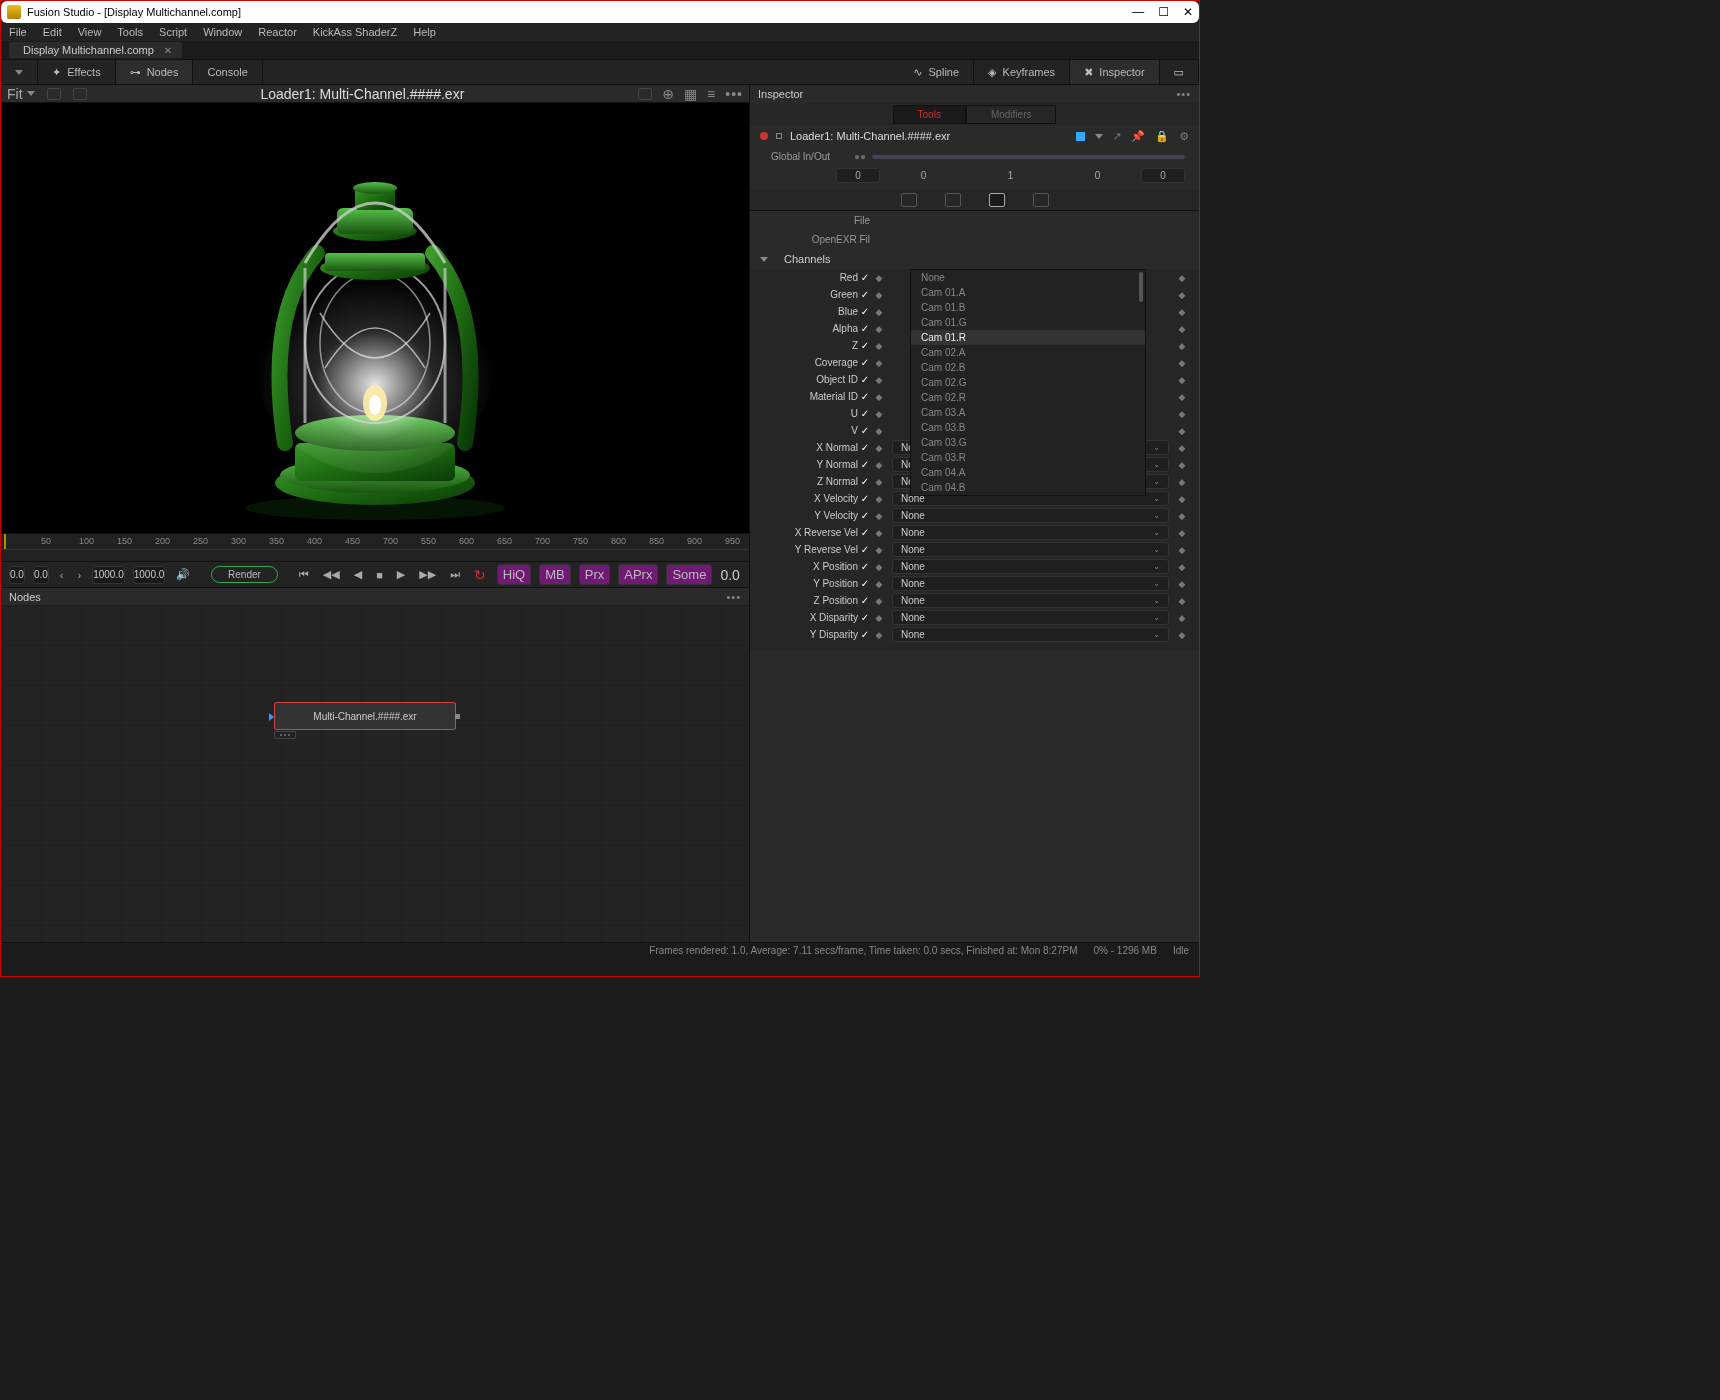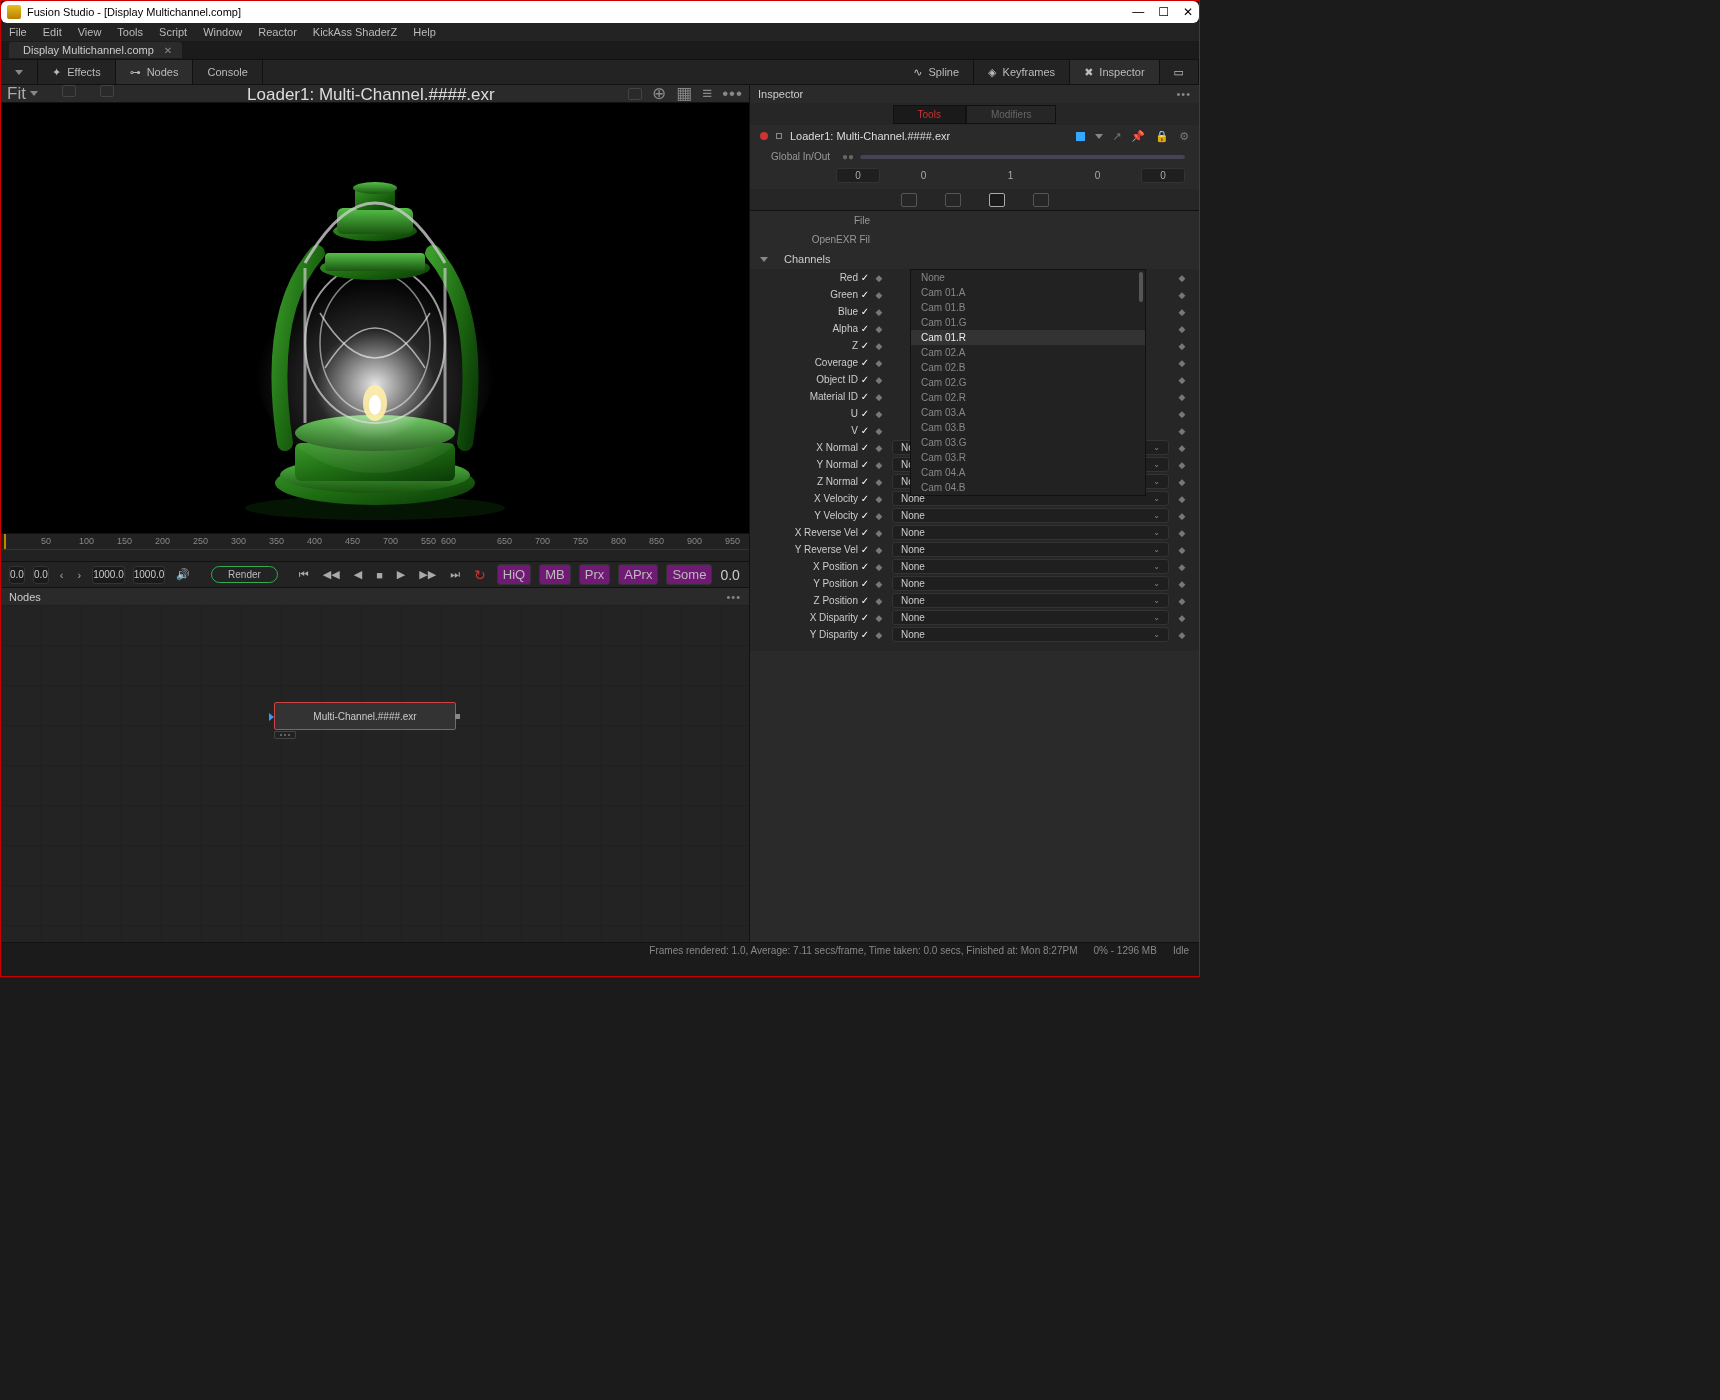--- a/index.html
+++ b/index.html
@@ -17,21 +17,21 @@
 .topbar .seg.active { background: #2d2d2d; }
 .topbar .spacer { flex: 1; }
 .chevron-down { width:0;height:0;border-left:4px solid transparent;border-right:4px solid transparent;border-top:5px solid #888; display:inline-block}
 .dots { letter-spacing: 1px; color:#888; }
 
 .main-row { display: flex; height: 857px; }
 .left-col { width: 748px; display: flex; flex-direction: column; }
 .right-col { flex: 1; display: flex; flex-direction: column; background:#2a2a2a; border-left:1px solid #111}
 
 
-.view-hdr { height: 18px; background: #2a2a2a; display: flex; padding: 0 6px; gap: 24px; border-bottom:1px solid #111; font-size:17px }
+.view-hdr { height: 18px; background: #2a2a2a; display: flex; align-items: center; padding: 0 6px; gap: 12px; border-bottom:1px solid #111; font-size:14px }
 .view-hdr .fit { display:flex; align-items:center; gap:4px }
 .view-hdr .center { flex:1; text-align:center; color:#ddd }
 .view-hdr .right { display:flex; align-items:center; gap:10px; color:#888 }
 .smallbtn { width:14px; height:12px; border:1px solid #444; border-radius:2px; display:inline-block }
 
 .viewer { flex:1; background:#000; position:relative; min-height:430px; display:flex; align-items:center; justify-content:center; }
 .lantern-svg { width: 340px; height: 410px; }
 
 .ruler { height: 16px; background:#222; position:relative; font-size:9px; color:#888; border-top:1px solid #111; overflow:hidden }
 .ruler span { position:absolute; top:2px; }
@@ -64,21 +64,21 @@
 .insp-tabs .active { background:#1a1a1a; color:#c33 }
 .insp-tabs .inactive { color:#666 }
 .tool-row { height:22px; display:flex; align-items:center; padding:0 10px; gap:8px; font-size:11px; color:#ddd; background:#2a2a2a }
 .tool-row .reddot { width:8px;height:8px;border-radius:50%;background:#c33 }
 .tool-row .whitedot { width:6px;height:6px;border:1px solid #888 }
 .tool-row .right { margin-left:auto; display:flex; align-items:center; gap:10px; color:#777 }
 .tool-row .sq { width:9px;height:9px;border:1px solid #777; }
 .tool-row .sq.blue { background:#3af; border-color:#3af }
 
 .global-row { display:flex; align-items:center; padding:4px 14px; gap:6px; font-size:10px; color:#999; background:#2a2a2a }
-.global-row .lbl { width:66px; text-align:right; margin-right:6px }
+.global-row .lbl { width:66px; text-align:right; margin-right:18px }
 .global-row .track { flex:1; height:4px; background:#1a1a1a; border-radius:2px; position:relative }
 .global-row .track::before{content:"";position:absolute;left:0;width:100%;height:100%;background:#445; border-radius:2px}
 
 .global-nums { display:flex; padding:2px 14px 6px; gap:0; font-size:10px; color:#aaa; background:#2a2a2a; align-items:center }
 .global-nums .lbl { width:72px }
 .global-nums .nb { flex:1; text-align:center; background:#1f1f1f; border:1px solid #333; border-radius:3px; padding:1px 0; max-width:44px }
 .global-nums .sp { flex:1; text-align:center }
 
 .tabicons { height:22px; display:flex; align-items:center; justify-content:center; gap:28px; background:#262626; border-bottom:1px solid #111 }
 .tabicons .ti { width:16px; height:14px; border:1px solid #555; border-radius:2px }
@@ -250,21 +250,21 @@
       <span style="left:78px">100</span>
       <span style="left:116px">150</span>
       <span style="left:154px">200</span>
       <span style="left:192px">250</span>
       <span style="left:230px">300</span>
       <span style="left:268px">350</span>
       <span style="left:306px">400</span>
       <span style="left:344px">450</span>
       <span style="left:382px">700</span>
       <span style="left:420px">550</span>
-      <span style="left:440px">600</span>
+      <span style="left:458px">600</span>
       <span style="left:496px">650</span>
       <span style="left:534px">700</span>
       <span style="left:572px">750</span>
       <span style="left:610px">800</span>
       <span style="left:648px">850</span>
       <span style="left:686px">900</span>
       <span style="left:724px">950</span>
     </div>
     <div class="slider-row"></div>
 

